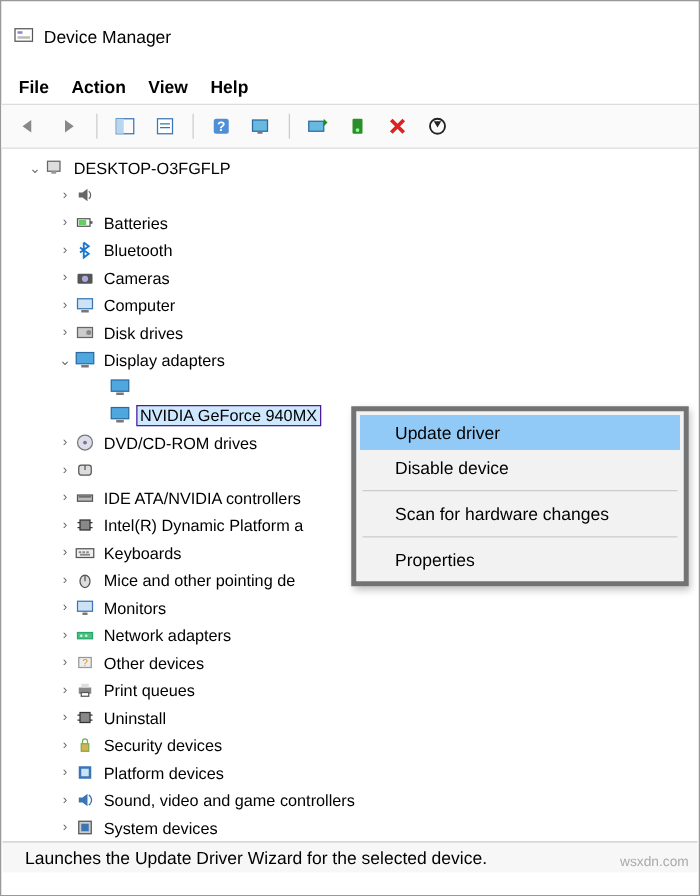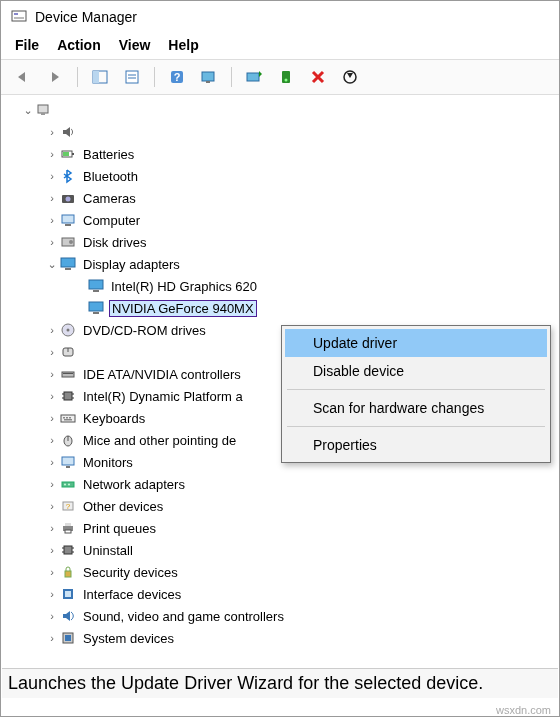--- a/index.html
+++ b/index.html
@@ -9,21 +9,21 @@
   width: 560px;
   height: 717px;
   background: #fff;
   border: 1px solid #999;
   position: relative;
   overflow: hidden;
 }
 .titlebar {
   display: flex;
   align-items: center;
-  padding: 8px 10px;
+  padding: 20px 10px;
   gap: 8px;
 }
 .titlebar .icon-dm { width:16px; height:16px; flex:0 0 auto; }
 .titlebar .title { font-size: 14px; }
 .menubar {
   display: flex;
   gap: 18px;
   padding: 4px 14px 6px 14px;
   font-size: 14px;
 }
@@ -64,48 +64,48 @@
 .tree-row.selected .label { background:#cde8ff; border:1px solid #4c1d95; padding:0 2px; }
 .indent-1 { padding-left: 18px; }
 .indent-2 { padding-left: 42px; }
 .indent-3 { padding-left: 70px; }
 .context-menu {
   position: absolute;
   left: 280px;
   top: 324px;
   width: 270px;
   background: #f2f2f2;
-  border: 1px solid #737373;
+  border: 4px solid #737373;
   box-shadow: 2px 3px 6px rgba(0,0,0,0.25);
   padding: 3px;
   font-size: 14px;
   z-index: 10;
 }
 .context-item {
   padding: 6px 16px 6px 28px;
   cursor: default;
 }
 .context-item.hl { background:#91c9f7; }
 .context-sep { height:1px; background:#ccc; margin:4px 2px; }
 .context-item.bold { font-weight: normal; }
 .context-highlight-box {
   border: 3px solid #e00000;
   pointer-events: none;
 }
 .statusbar {
   position: absolute;
   left: 1px; right: 1px; bottom: 18px;
   border-top: 1px solid #ccc;
-  padding: 4px 6px;
-  font-size: 18px;
+  padding: 4px 18px;
+  font-size: 14px;
   background: #f7f7f7;
 }
 .watermark {
   position: absolute;
-  right: 8px; bottom: 0;
+  right: 8px; bottom: 20px;
   font-size: 11px;
   color: #aaa;
   margin-top: 20px;
 }
 svg { display:block; }
 .monitor-g { width:16px; height:14px; }
 </style>
 </head>
 <body>
 
@@ -193,20 +193,21 @@
 
 <div class="tree">
   <div class="tree-row indent-1">
     <span class="twisty">⌄</span>
     <span class="nicon">
         <svg width="16" height="16">
           <rect x="2" y="3" width="10" height="8" fill="#ddd" stroke="#666"></rect>
           <rect x="5" y="11" width="4" height="2" fill="#999"></rect>
         </svg>
       </span>
+    <span class="label">DESKTOP-O3FGFLP</span>
   </div>
   <div id="tree-body">
       <div class="tree-row indent-2">
         <span class="twisty">›</span>
         <span class="nicon">
           <svg width="16" height="16">
             <path d="M3 6h3l4-3v10l-4-3H3z" fill="#666"></path>
             <path d="M11 5c2 1 2 5 0 6" stroke="#666" fill="none"></path>
           </svg>
         </span>
@@ -272,21 +273,20 @@
         <span class="label">Display adapters</span>
       </div>
       <div class="tree-row indent-3">
         <span class="twisty"></span>
         <span class="nicon">
           <svg class="monitor-g" viewBox="0 0 16 14">
             <rect x="1" y="1" width="14" height="9" fill="#4fa7e0" stroke="#2a6aa0"></rect>
             <rect x="5" y="11" width="6" height="2" fill="#777"></rect>
           </svg>
         </span>
-        <span class="label">Intel(R) HD Graphics 620</span>
       </div>
       <div class="tree-row indent-3 selected">
         <span class="twisty"></span>
         <span class="nicon">
           <svg class="monitor-g" viewBox="0 0 16 14">
             <rect x="1" y="1" width="14" height="9" fill="#4fa7e0" stroke="#2a6aa0"></rect>
             <rect x="5" y="11" width="6" height="2" fill="#777"></rect>
           </svg>
         </span>
         <span class="label">NVIDIA GeForce 940MX</span>
@@ -422,21 +422,21 @@
         <span class="label">Security devices</span>
       </div>
       <div class="tree-row indent-2">
         <span class="twisty">›</span>
         <span class="nicon">
           <svg width="16" height="16">
             <rect x="3" y="3" width="10" height="10" fill="#3a76b5"></rect>
             <rect x="5" y="5" width="6" height="6" fill="#cde3f5"></rect>
           </svg>
         </span>
-        <span class="label">Interface devices</span>
+        <span class="label">Platform devices</span>
       </div>
       <div class="tree-row indent-2">
         <span class="twisty">›</span>
         <span class="nicon">
           <svg width="16" height="16">
             <path d="M3 6h3l4-3v10l-4-3H3z" fill="#3a76b5"></path>
             <path d="M11 4c3 2 3 6 0 8" stroke="#3a76b5" fill="none"></path>
           </svg>
         </span>
         <span class="label">Sound, video and game controllers</span>

